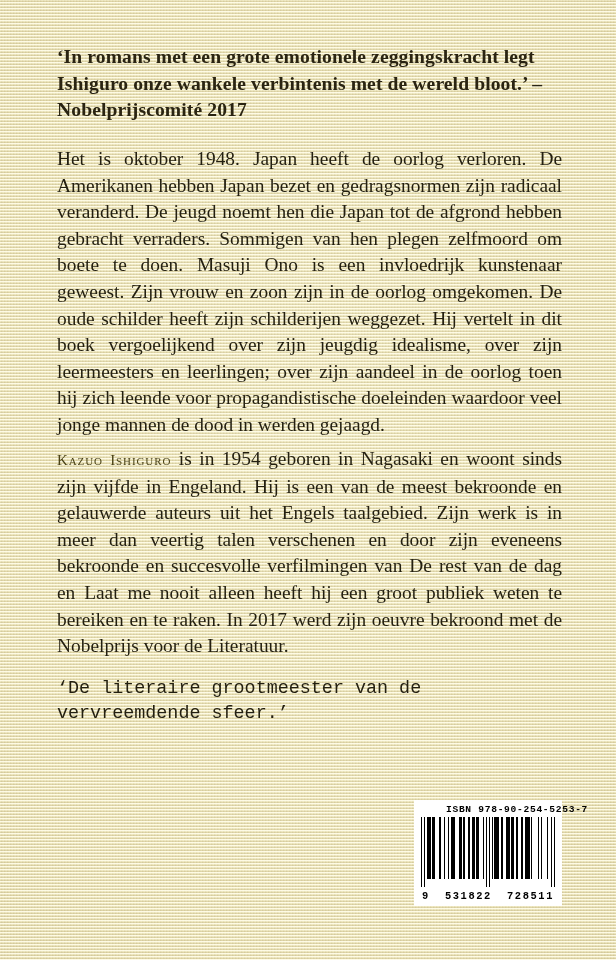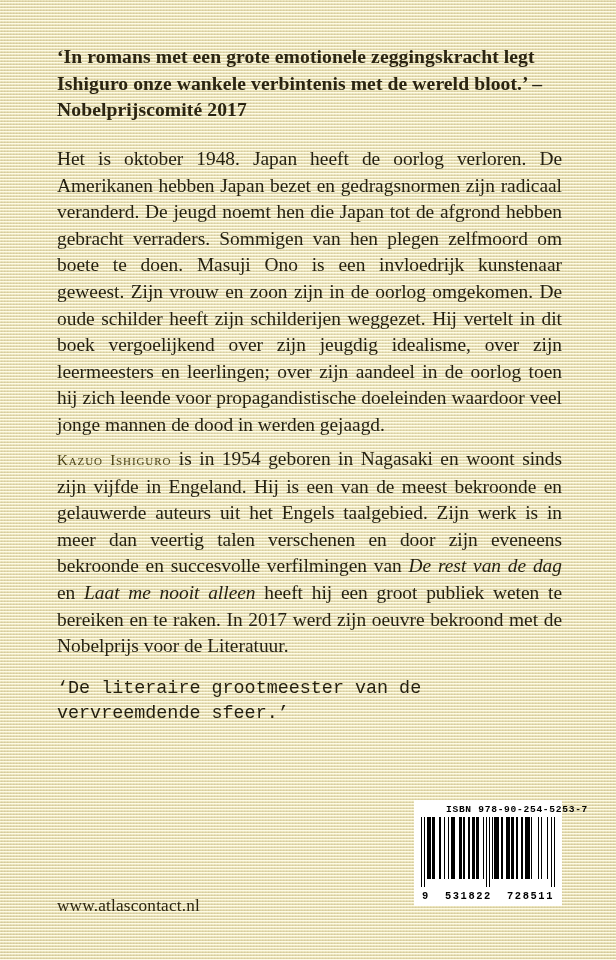--- a/index.html
+++ b/index.html
@@ -93,21 +93,20 @@
 
   .author-name {
     font-weight: normal;
     font-variant: small-caps;
     letter-spacing: 0.9px;
     color: #4a4216;
     font-size: 15px;
   }
 
   .booktitle {
-    font-style: italic;
   }
 
   
   .reviews {
     position: absolute;
     top: 676px;
     left: 0;
     width: 505px;
     font-size: 18.4px;
     line-height: 25px;
@@ -202,21 +201,20 @@
     <div class="reviews">
 
       <div class="review">
         <span class="review-text">‘De literaire grootmeester van de vervreemdende sfeer.’</span>
       </div>
 
 
     </div>
   </div>
 
-  <div class="publisher-url">www.atlascontact.nl</div>
 
   <div class="barcode-block">
     <div class="isbn-text">ISBN 978-90-254-5253-7</div>
     <div class="bars" id="barcode-bars">
         <i class="guard" style="left: 0px; width: 1.41053px;"></i>
         <i class="guard" style="left: 2.82105px; width: 1.41053px;"></i>
         <i style="left: 5.64211px; width: 4.23158px;"></i>
         <i style="left: 11.2842px; width: 2.82105px;"></i>
         <i style="left: 18.3368px; width: 1.41053px;"></i>
         <i style="left: 22.5684px; width: 1.41053px;"></i>

